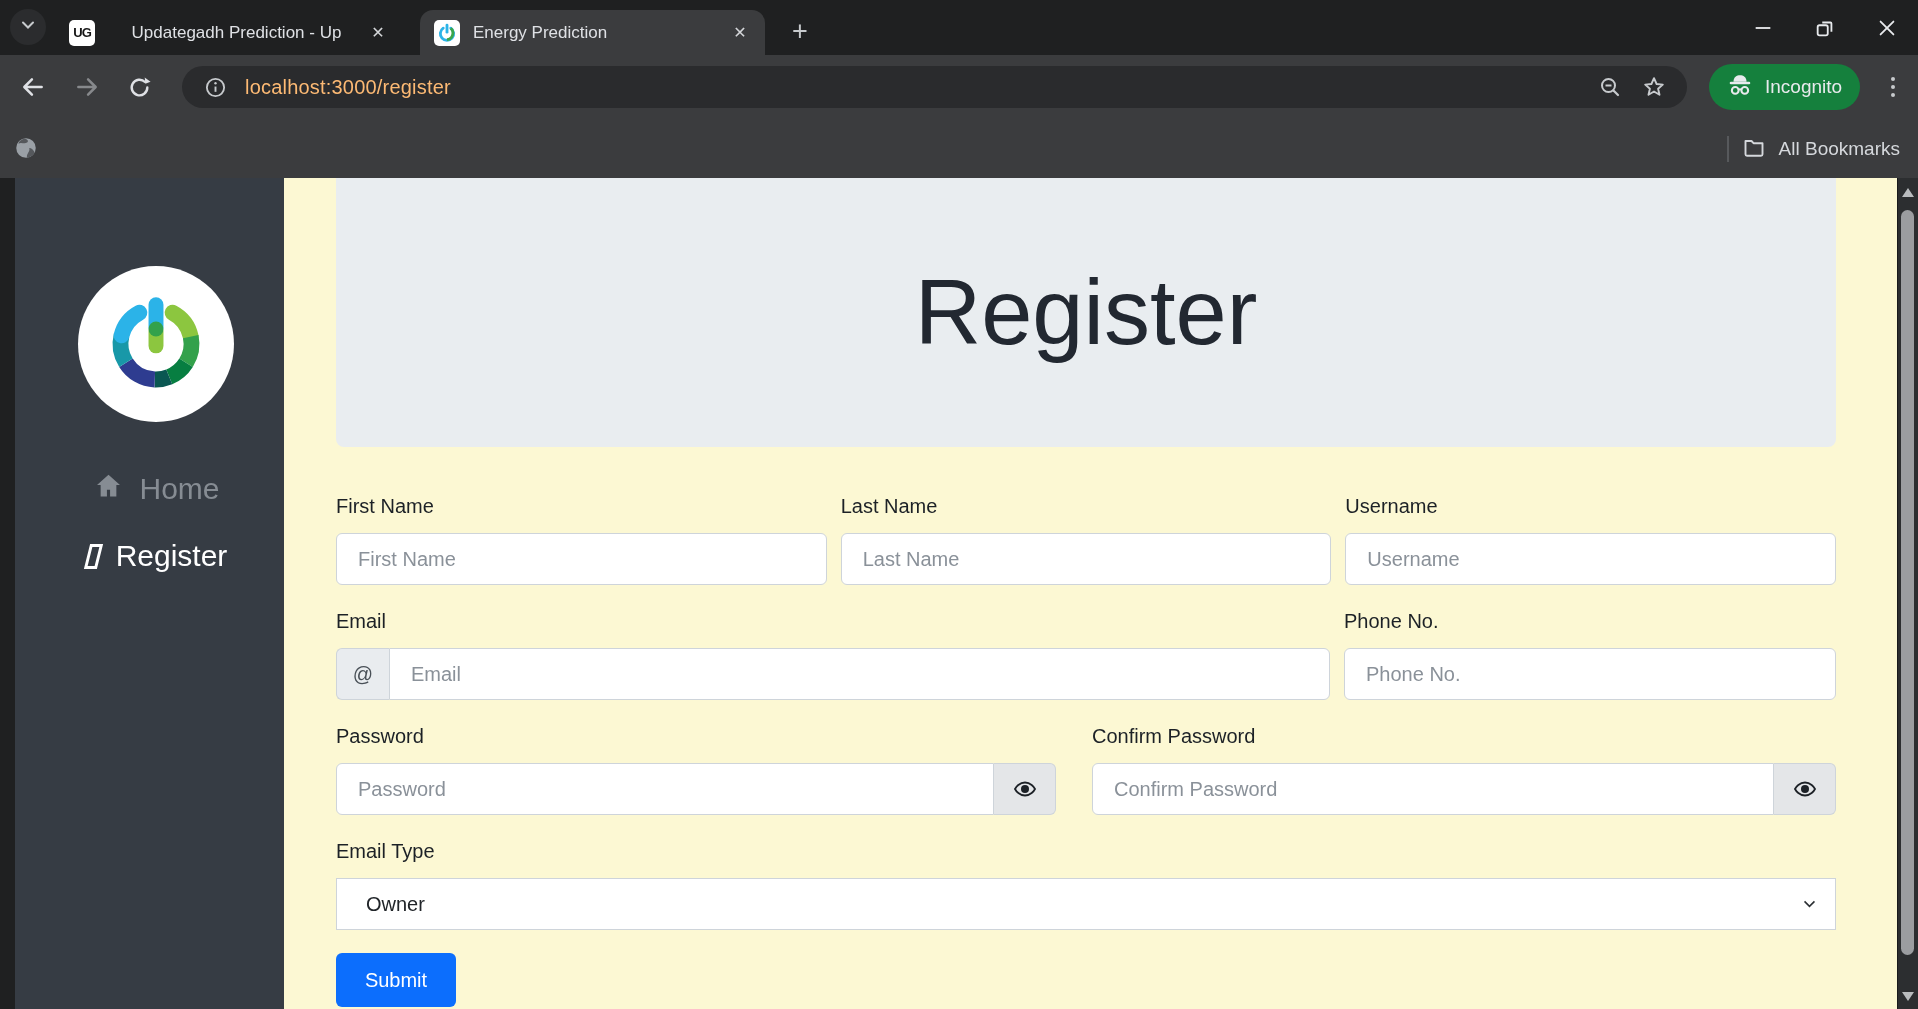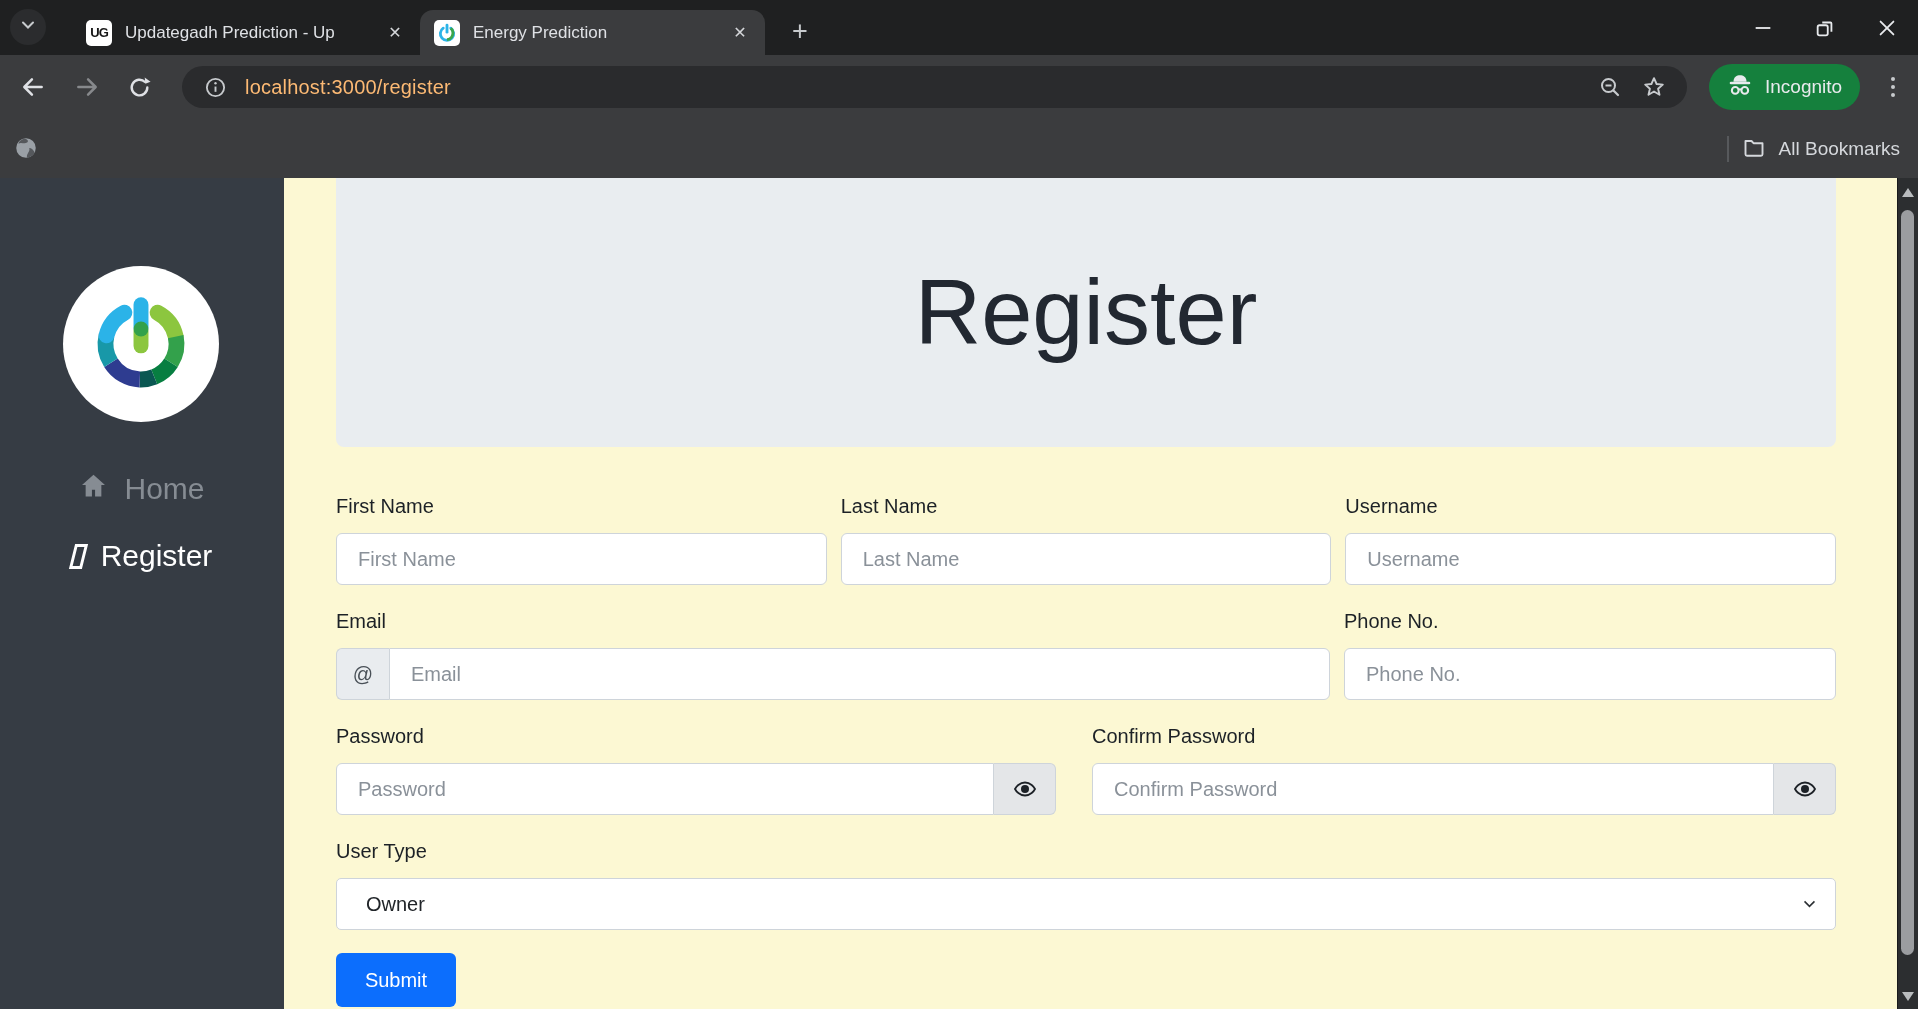--- a/index.html
+++ b/index.html
@@ -4,21 +4,21 @@
 <style>
   * { box-sizing: border-box; }
   html,body { margin:0; padding:0; width:1918px; height:1009px; overflow:hidden;
     font-family:"Liberation Sans", sans-serif; background:#1f2021; }
 
   
   .tabstrip { position:absolute; top:0; left:0; width:1918px; height:55px; background:#1f2021; }
   .tab-search-btn { position:absolute; left:10px; top:9px; width:36px; height:36px; border-radius:50%;
     background:#2b2c2e; display:flex; align-items:center; justify-content:center; cursor:pointer; }
   .tab { position:absolute; top:10px; height:45px; display:flex; align-items:center; padding:0 12px 0 14px; }
-  .tab-inactive { left:72px; width:348px; }
+  .tab-inactive { left:55px; width:348px;text-align:center; }
   .tab-active { left:420px; width:345px; background:#3b3c3e; border-radius:13px 13px 0 0; }
   .favicon-box { width:26px; height:26px; background:#fff; border-radius:5px; display:flex;
     align-items:center; justify-content:center; flex:0 0 26px; }
   .favicon-ug { font-size:13px; font-weight:bold; color:#161616; letter-spacing:-1px; }
   .tab-title { margin-left:13px; font-size:17px; color:#dfe1e5; white-space:nowrap; overflow:hidden; flex:1; }
   .tab-close { width:26px; height:26px; border-radius:50%; display:flex; align-items:center;
     justify-content:center; color:#d4d6d9; font-size:16px; flex:0 0 26px; cursor:pointer; }
   .newtab-btn { position:absolute; left:782px; top:13px; width:36px; height:36px; border-radius:50%;
     color:#c7cacd; font-size:27px; display:flex; align-items:center; justify-content:center; cursor:pointer; }
   .win-controls { position:absolute; right:0; top:0; height:55px; display:flex; }
@@ -44,21 +44,21 @@
   .bookmarks-bar { position:absolute; top:119px; left:0; width:1918px; height:59px; background:#3b3c3e; }
   .bm-globe { position:absolute; left:13px; top:16px; cursor:pointer; }
   .bm-right { position:absolute; right:18px; top:0; height:59px; display:flex; align-items:center; gap:13px; }
   .bm-sep { width:2px; height:26px; background:#57595c; }
   .bm-label { font-size:19px; color:#d5d8dc; }
 
   
   .content { position:absolute; top:178px; left:0; width:1918px; height:831px; }
 
   
-  .sidebar { position:absolute; left:0; top:0; width:284px; height:831px; background:#363c44; }
+  .sidebar { position:absolute; left:15px; top:0; width:284px; height:831px; background:#363c44; }
   .logo-circle { position:absolute; left:63px; top:88px; width:156px; height:156px; border-radius:50%;
     background:#fff; display:flex; align-items:center; justify-content:center; }
   .side-nav { position:absolute; top:291px; left:0; width:284px; }
   .nav-item { height:40px; margin-bottom:27px; display:flex; align-items:center; justify-content:center;
     gap:16px; font-size:30px; color:#868c93; cursor:pointer; }
   .nav-item.active { color:#ffffff; }
   .reg-glyph { display:inline-block; width:13px; height:25px; border:3px solid #fff; transform:skewX(-14deg); }
 
   
   .main { position:absolute; left:284px; top:0; width:1613px; height:831px; background:#fcf8d3;
@@ -79,21 +79,21 @@
   .input-group .form-input { flex:1; min-width:0; }
   .ig-prepend { width:53px; background:#e9ecef; border:1px solid #ced4da; border-right:none;
     border-radius:6px 0 0 6px; display:flex; align-items:center; justify-content:center;
     font-size:20px; color:#495057; }
   .ig-prepend + .form-input { border-radius:0 6px 6px 0; }
   .pw-input { border-radius:6px 0 0 6px !important; }
   .eye-btn { width:62px; background:#e4e6e8; border:1px solid #ced4da; border-left:none;
     border-radius:0 6px 6px 0; display:flex; align-items:center; justify-content:center; cursor:pointer; }
   .select-wrap { position:relative; }
   .user-select { width:100%; height:52px; appearance:none; -webkit-appearance:none; -moz-appearance:none;
-    border:1px solid #ced4da; border-radius:5px; background:#fff; font-size:20px; color:#212529;
+    border:1px solid #ced4da; border-radius:0; background:#fff; font-size:20px; color:#212529;
     padding:0 46px 0 29px; font-family:"Liberation Sans",sans-serif; }
   .select-caret { position:absolute; right:18px; top:17px; pointer-events:none; }
   .submit-btn { margin-top:23px; width:120px; height:54px; background:#0c6efd; border:none;
     border-radius:6px; color:#fff; font-size:20px; font-family:"Liberation Sans",sans-serif; cursor:pointer; }
 
   
   .scrollbar { position:absolute; right:0; top:0; width:21px; height:831px; background:#2c2e30;
     border-left:1px solid #191a1b; }
   .sb-up { position:absolute; top:10px; left:4px; width:0; height:0;
     border-left:6px solid transparent; border-right:6px solid transparent; border-bottom:9px solid #b9bcbe; }
@@ -325,21 +325,21 @@
               <svg width="24" height="24" viewBox="0 0 24 24">
                 <path d="M12 5.5 C6.5 5.5 3 10 2 12 C3 14 6.5 18.5 12 18.5 C17.5 18.5 21 14 22 12 C21 10 17.5 5.5 12 5.5 Z" fill="none" stroke="#1c2126" stroke-width="1.8"></path>
                 <circle cx="12" cy="12" r="4" fill="#1c2126"></circle>
               </svg>
             </span>
           </div>
         </div>
       </div>
 
       <div>
-        <label class="form-label">User Type</label>
+        <label class="form-label">Email Type</label>
         <div class="select-wrap">
           <select class="user-select">
             <option>Owner</option>
           </select>
           <span class="select-caret">
             <svg width="17" height="17" viewBox="0 0 24 24">
                 <polyline points="5,9 12,16 19,9" fill="none" stroke="#2b2f33" stroke-width="2.2"></polyline>
               </svg>
           </span>
         </div>

